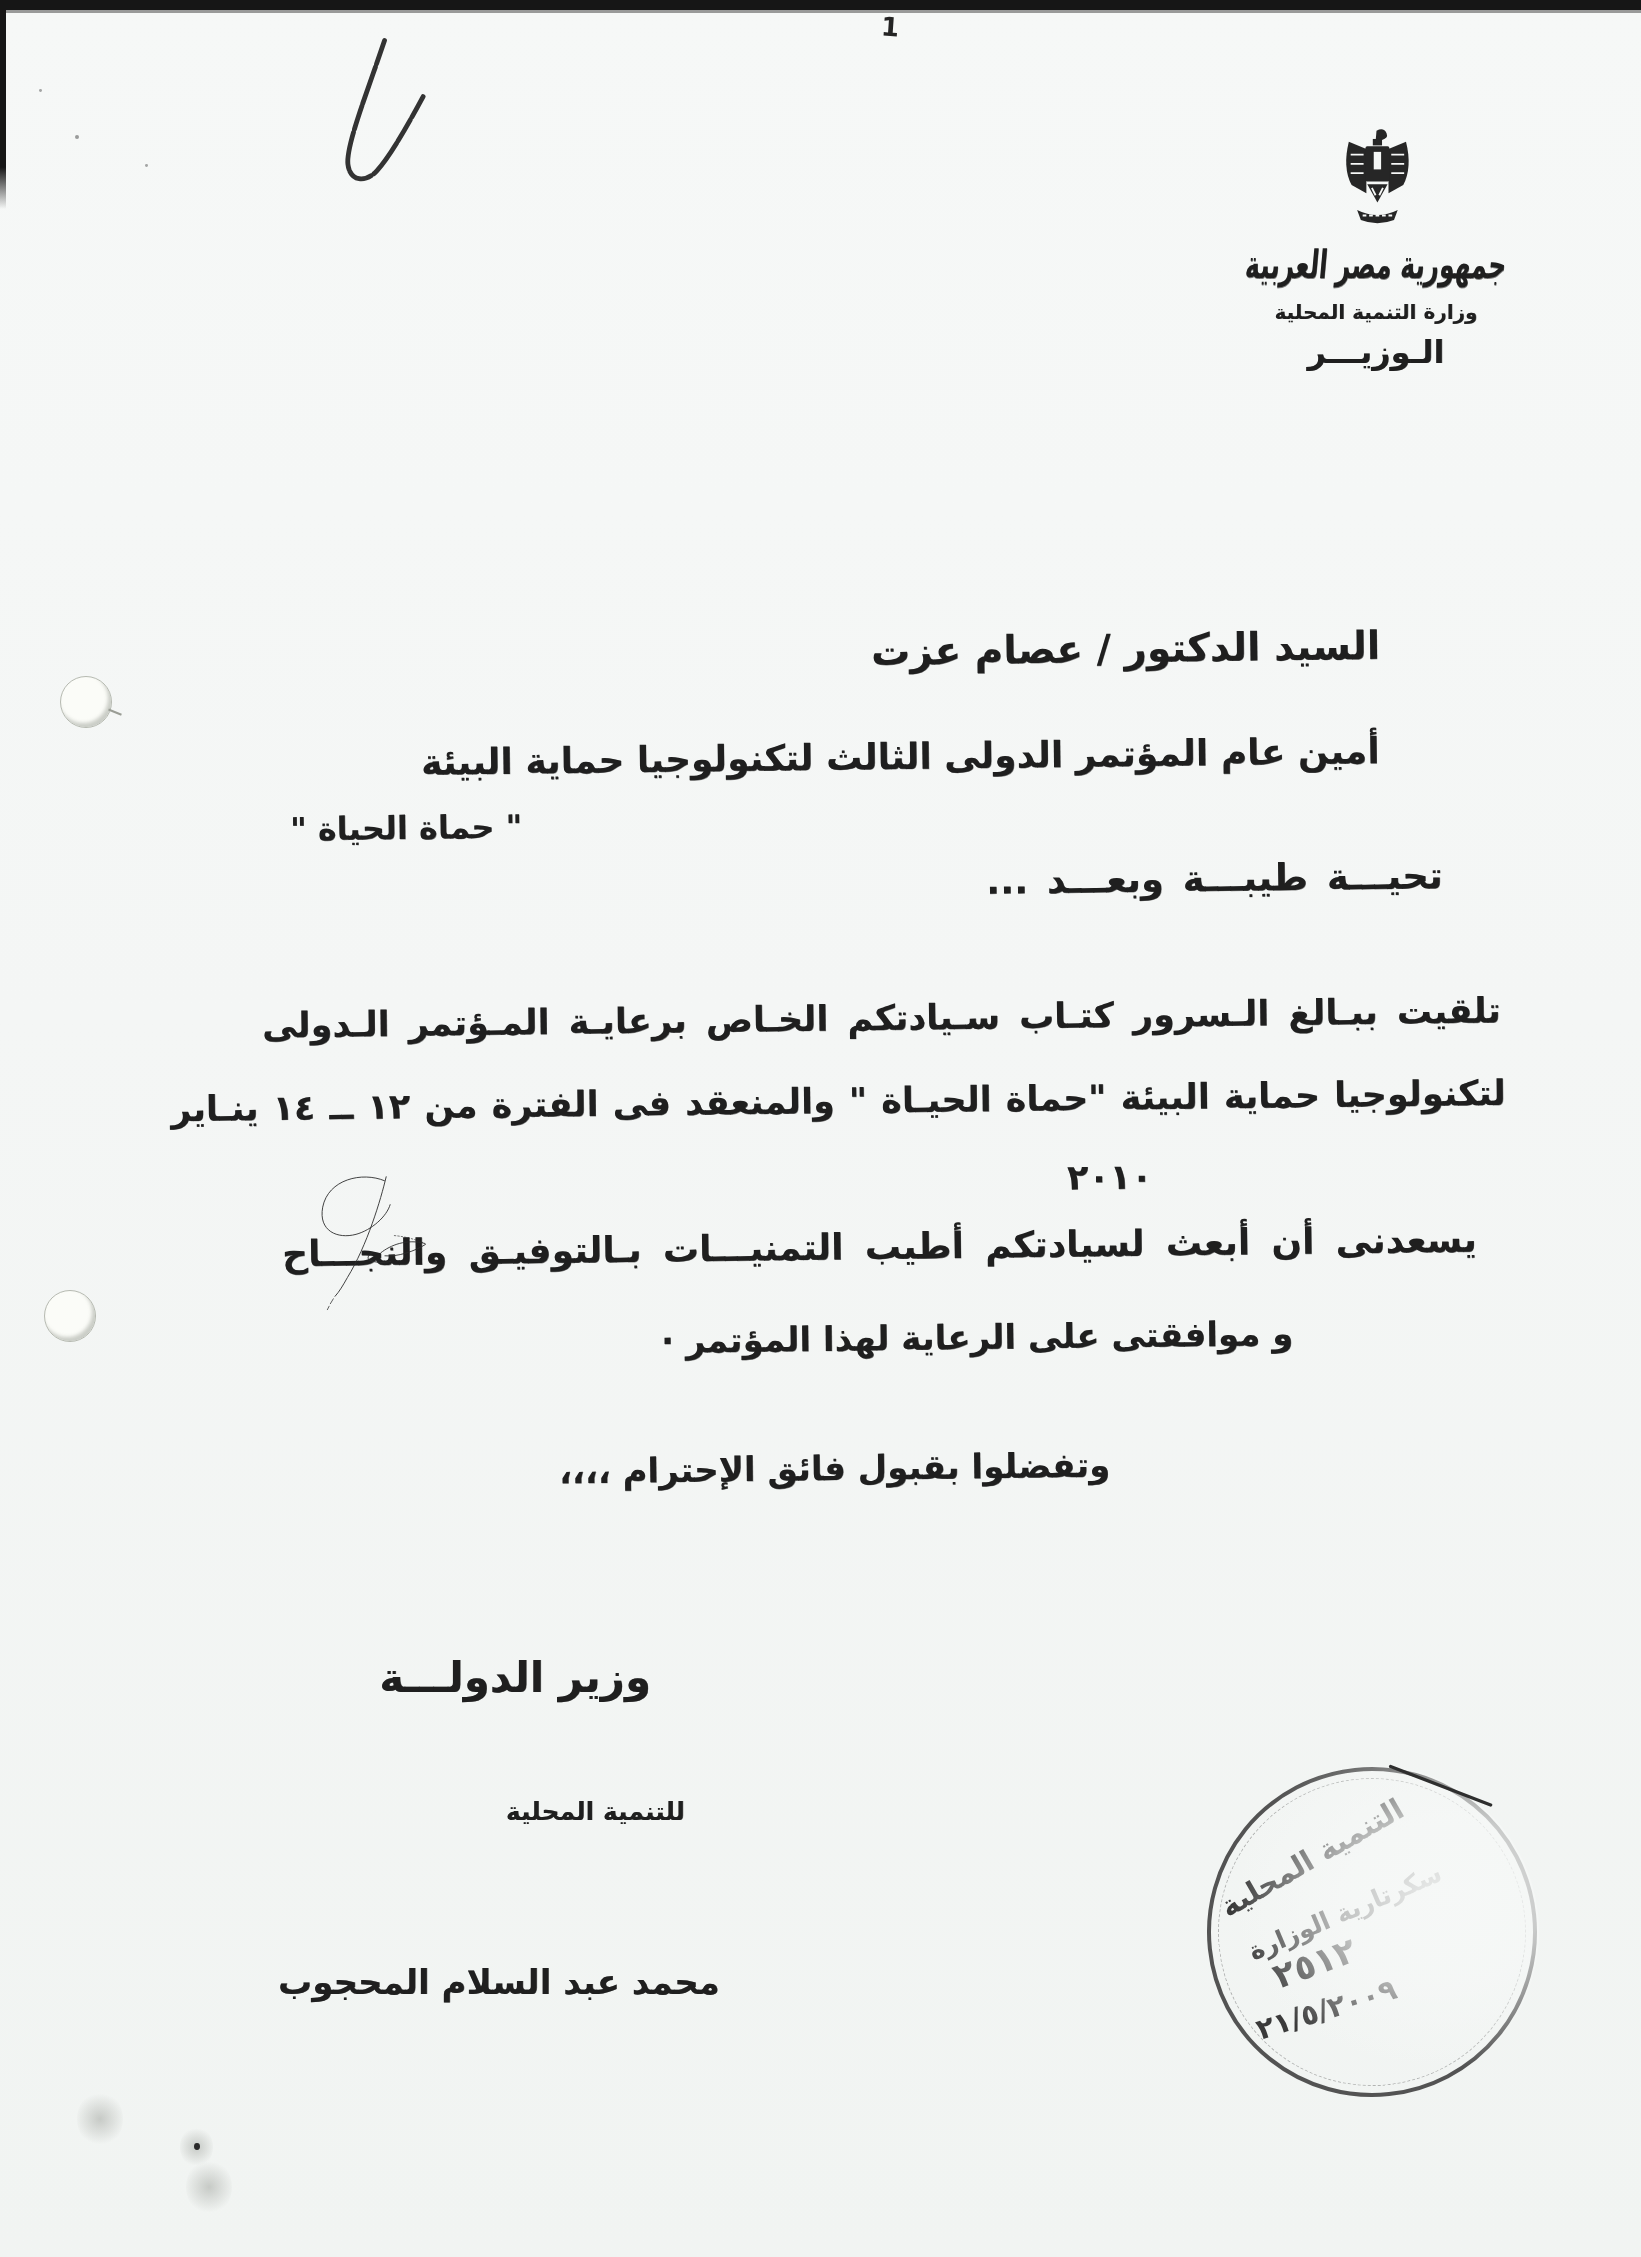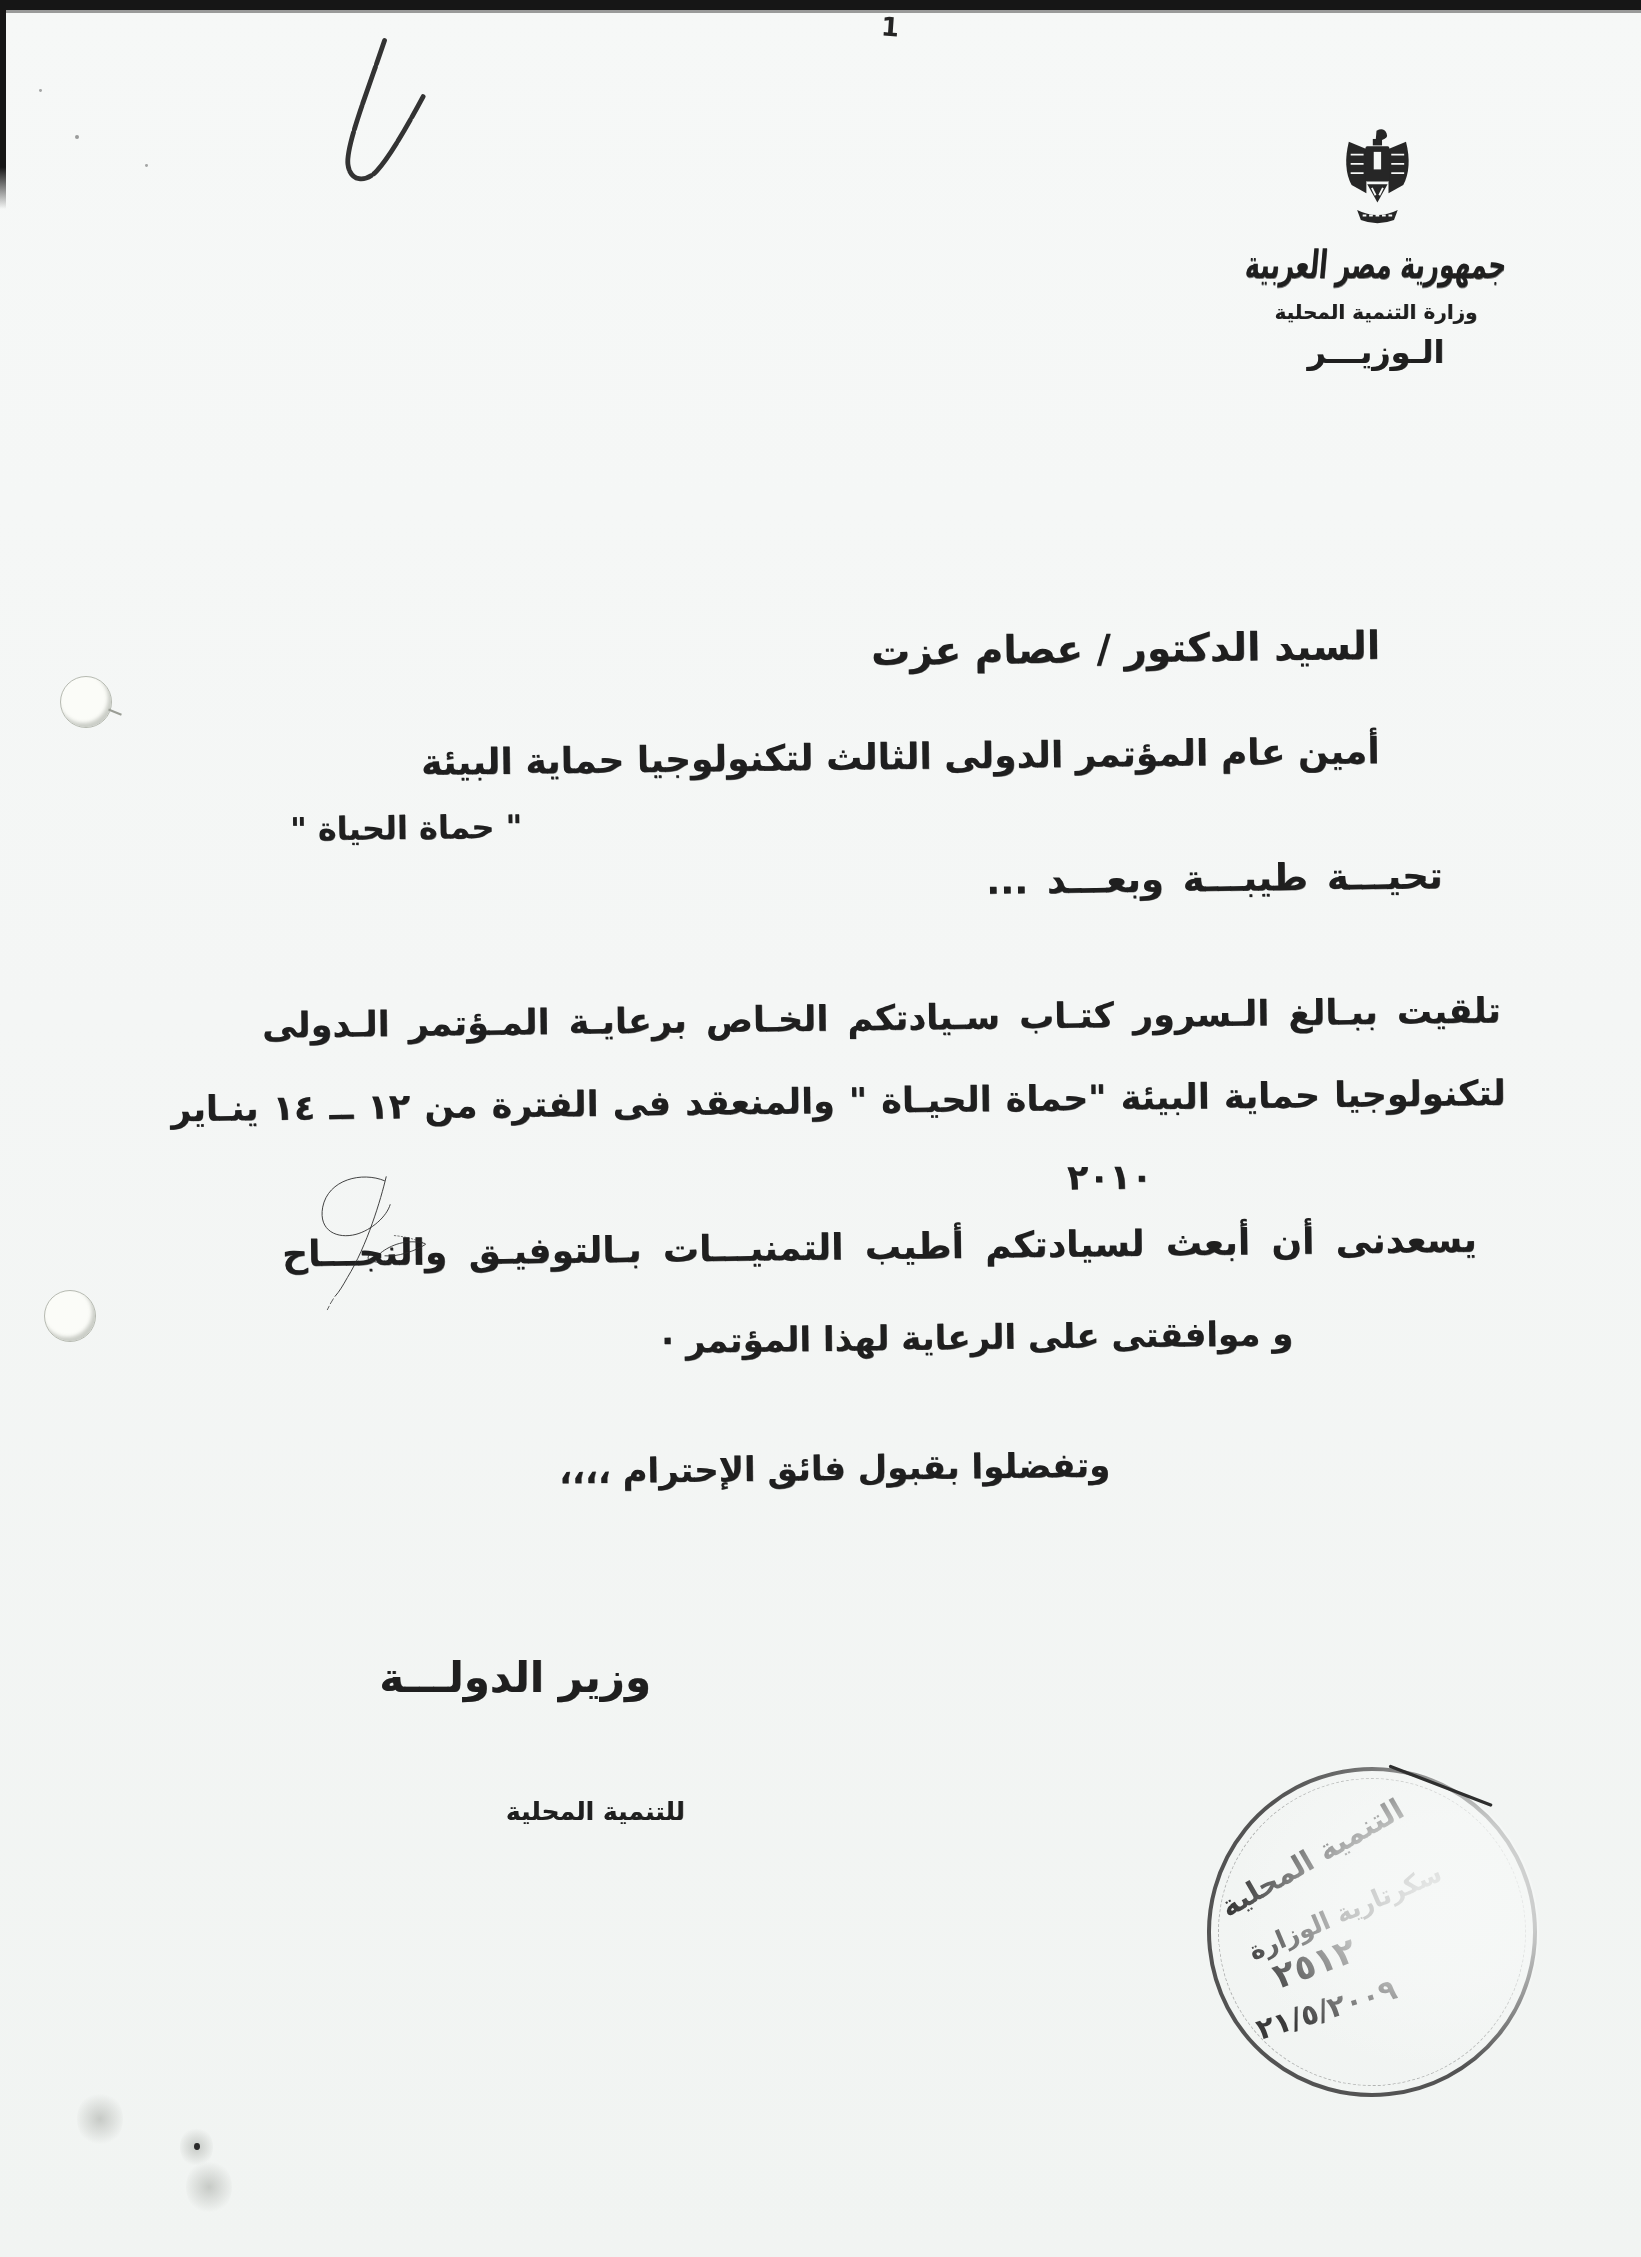--- a/index.html
+++ b/index.html
@@ -131,20 +131,21 @@
     <g fill="none" stroke="#2b2b2b" stroke-width="3.6" stroke-linecap="round" transform="translate(-240,-1630) scale(1)">
       <path d="M 520,1668 C 430,1630 292,1662 270,1775 C 252,1872 330,1905 405,1885 C 468,1868 530,1812 543,1765"></path>
       <path d="M 527,1652 C 505,1745 450,1930 370,2060 C 352,2092 338,2116 320,2136"></path>
       <path d="M 313,2146 L 301,2166 M 296,2176 L 289,2190" stroke-width="3"></path>
       <path d="M 684,1922 C 610,1902 545,1928 505,1960"></path>
       <path d="M 686,1926 C 642,1954 572,1977 522,1972"></path>
       <path d="M 470,1960 C 452,1970 448,1984 462,1990 C 484,2000 520,2002 546,1994"></path>
       <path d="M 560,1890 Q 622,1896 680,1920" stroke-dasharray="6 8" stroke-width="2.6"></path>
     </g>
   </svg>
+  <div class="abs ar signame">محمد عبد السلام المحجوب</div>
 
   <div class="abs stamp">
     <div class="stamp-inner"></div>
     <span class="st-l1">التنمية المحلية</span>
     <span class="st-l2">سكرتارية الوزارة</span>
     <span class="st-num">٢٥١٢</span>
     <span class="st-date">٢١/٥/٢٠٠٩</span>
     <div class="stamp-fade"></div>
   </div>
   <svg class="abs stamp-penline" width="145" height="77" viewBox="0 0 150 80">

